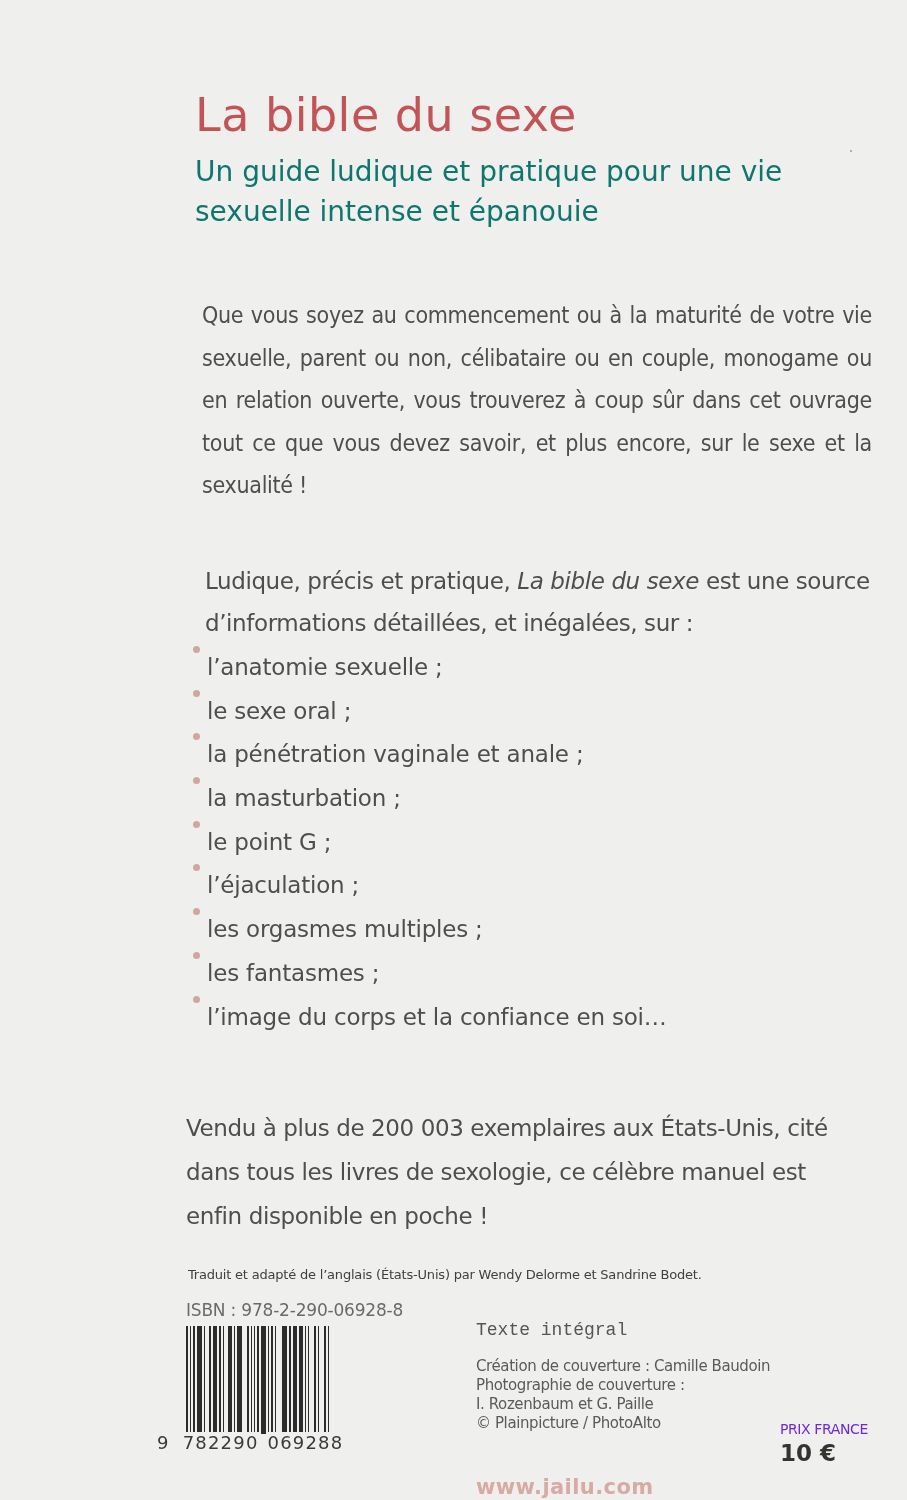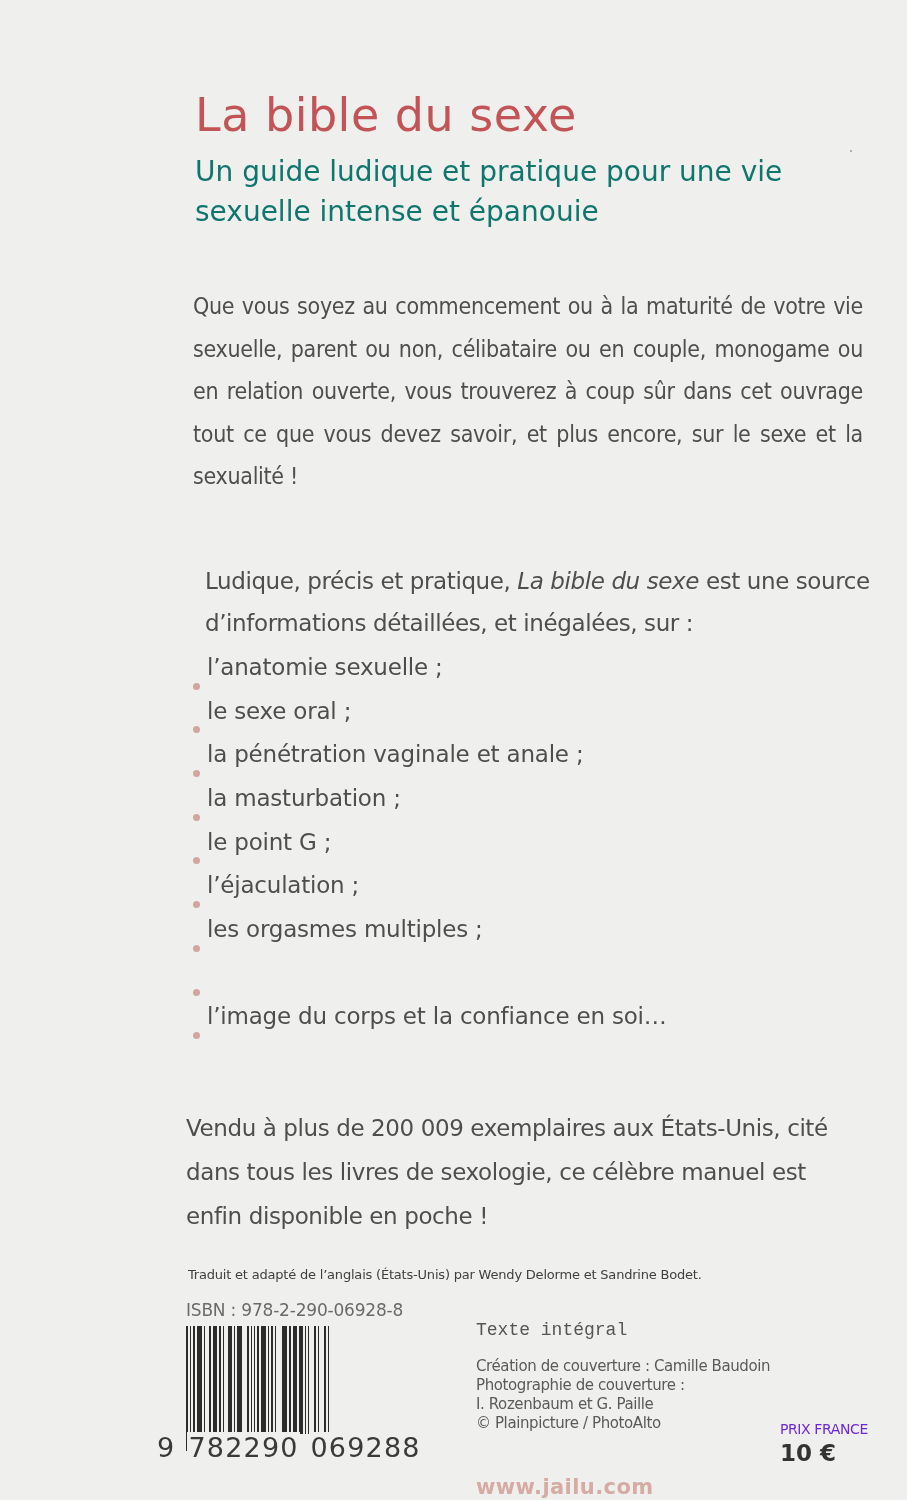--- a/index.html
+++ b/index.html
@@ -21,40 +21,40 @@
     font-size:28px; line-height:40px; color:#0f766e; margin:0;
   }
   .body {
     position:absolute; left:193px; width:670px;
     font-family:"DejaVu Sans", sans-serif;
     font-size:23px; color:#4e4e4e;
   }
   .p1 { top:285px; line-height:42.5px; text-align:justify; font-stretch:condensed; letter-spacing:-0.3px; }
   .p2 { top:548px; line-height:42px; letter-spacing:-0.4px; }
   .list { top:646px; margin:0; padding:0; list-style:none; letter-spacing:-0.2px; }
-  .list li { height:43.7px; line-height:43.7px; display:flex; align-items:flex-end; }
+  .list li { height:43.7px; line-height:43.7px; display:flex; align-items:flex-start; }
   .bullet { width:7px; height:7px; border-radius:50%; background:#d2a6a0; margin-right:7px; flex:none; }
   .p3 { top:1106px; left:186px; line-height:44px; letter-spacing:-0.4px; }
   .translation {
     position:absolute; left:188px; top:1267px;
     font-size:13px; color:#404040; letter-spacing:-0.2px;
   }
   .isbn {
     position:absolute; left:186px; top:1300px;
     font-size:17px; color:#6a6a6a; letter-spacing:-0.2px;
   }
   .barcode {
     position:absolute; left:186px; top:1326px; width:226px; height:118px;
     display:flex; align-items:flex-start;
   }
   .barcode span { display:block; background:#2c2c2c; margin-right:2px; height:108px; }
   .barcode span.g { height:125px; }
   .bc-digits {
     position:absolute; left:157px; top:1432px;
-    font-size:27px; color:#3a3a3a; letter-spacing:1.2px;
+    font-size:18px; color:#3a3a3a; letter-spacing:1.2px;
     background:transparent;
   }
   .bc-digits .d1 { margin-right:12px; }
   .bc-digits .grp { background:#efefed; padding:0 1px; }
   .texte {
     position:absolute; left:476px; top:1320px;
     font-family:Liberation Mono, monospace; font-size:18px; color:#555;
   }
   .credits {
     position:absolute; left:476px; top:1357px;
@@ -76,21 +76,21 @@
   em { font-style:italic; }
 </style>
 </head>
 <body>
 
 <div class="speck"></div>
 
 <h1 class="title">La bible du sexe</h1>
 <p class="subtitle">Un guide ludique et pratique pour une vie sexuelle intense et épanouie</p>
 
-<p class="body p1" style="margin:0;">Que vous soyez au commencement ou à la maturité de votre vie sexuelle, parent ou non, célibataire ou en couple, monogame ou en relation ouverte, vous trouverez à coup sûr dans cet ouvrage tout ce que vous devez savoir, et plus encore, sur le sexe et la sexualité !</p>
+<p class="body p1" style="margin:9px;">Que vous soyez au commencement ou à la maturité de votre vie sexuelle, parent ou non, célibataire ou en couple, monogame ou en relation ouverte, vous trouverez à coup sûr dans cet ouvrage tout ce que vous devez savoir, et plus encore, sur le sexe et la sexualité !</p>
 
 <p class="body p2" style="margin:12px;">
   <span>Ludique, précis et pratique, </span><em>La bible du sexe</em><span> est une source d’informations détaillées, et inégalées, sur :</span>
 </p>
 
 <ul class="body list">
   <li>
       <span class="bullet"></span>
       <span>l’anatomie sexuelle ;</span>
     </li>
@@ -113,28 +113,29 @@
   <li>
       <span class="bullet"></span>
       <span>l’éjaculation ;</span>
     </li>
   <li>
       <span class="bullet"></span>
       <span>les orgasmes multiples ;</span>
     </li>
   <li>
       <span class="bullet"></span>
+      <span>les fantasmes ;</span>
     </li>
   <li>
       <span class="bullet"></span>
       <span>l’image du corps et la confiance en soi…</span>
     </li>
 </ul>
 
-<p class="body p3" style="margin:0; width:680px;">Vendu à plus de 200 009 exemplaires aux États-Unis, cité dans tous les livres de sexologie, ce célèbre manuel est enfin disponible en poche !</p>
+<p class="body p3" style="margin:0; width:680px;">Vendu à plus de 200 003 exemplaires aux États-Unis, cité dans tous les livres de sexologie, ce célèbre manuel est enfin disponible en poche !</p>
 
 <div class="translation">Traduit et adapté de l’anglais (États-Unis) par Wendy Delorme et Sandrine Bodet.</div>
 
 <div class="isbn">ISBN : 978-2-290-06928-8</div>
 
 <div class="barcode">
   <span class="g" style="width:2px"></span>
     <span style="width:1px"></span>
     <span class="g" style="width:2px"></span>
     <span style="width:5px"></span>

